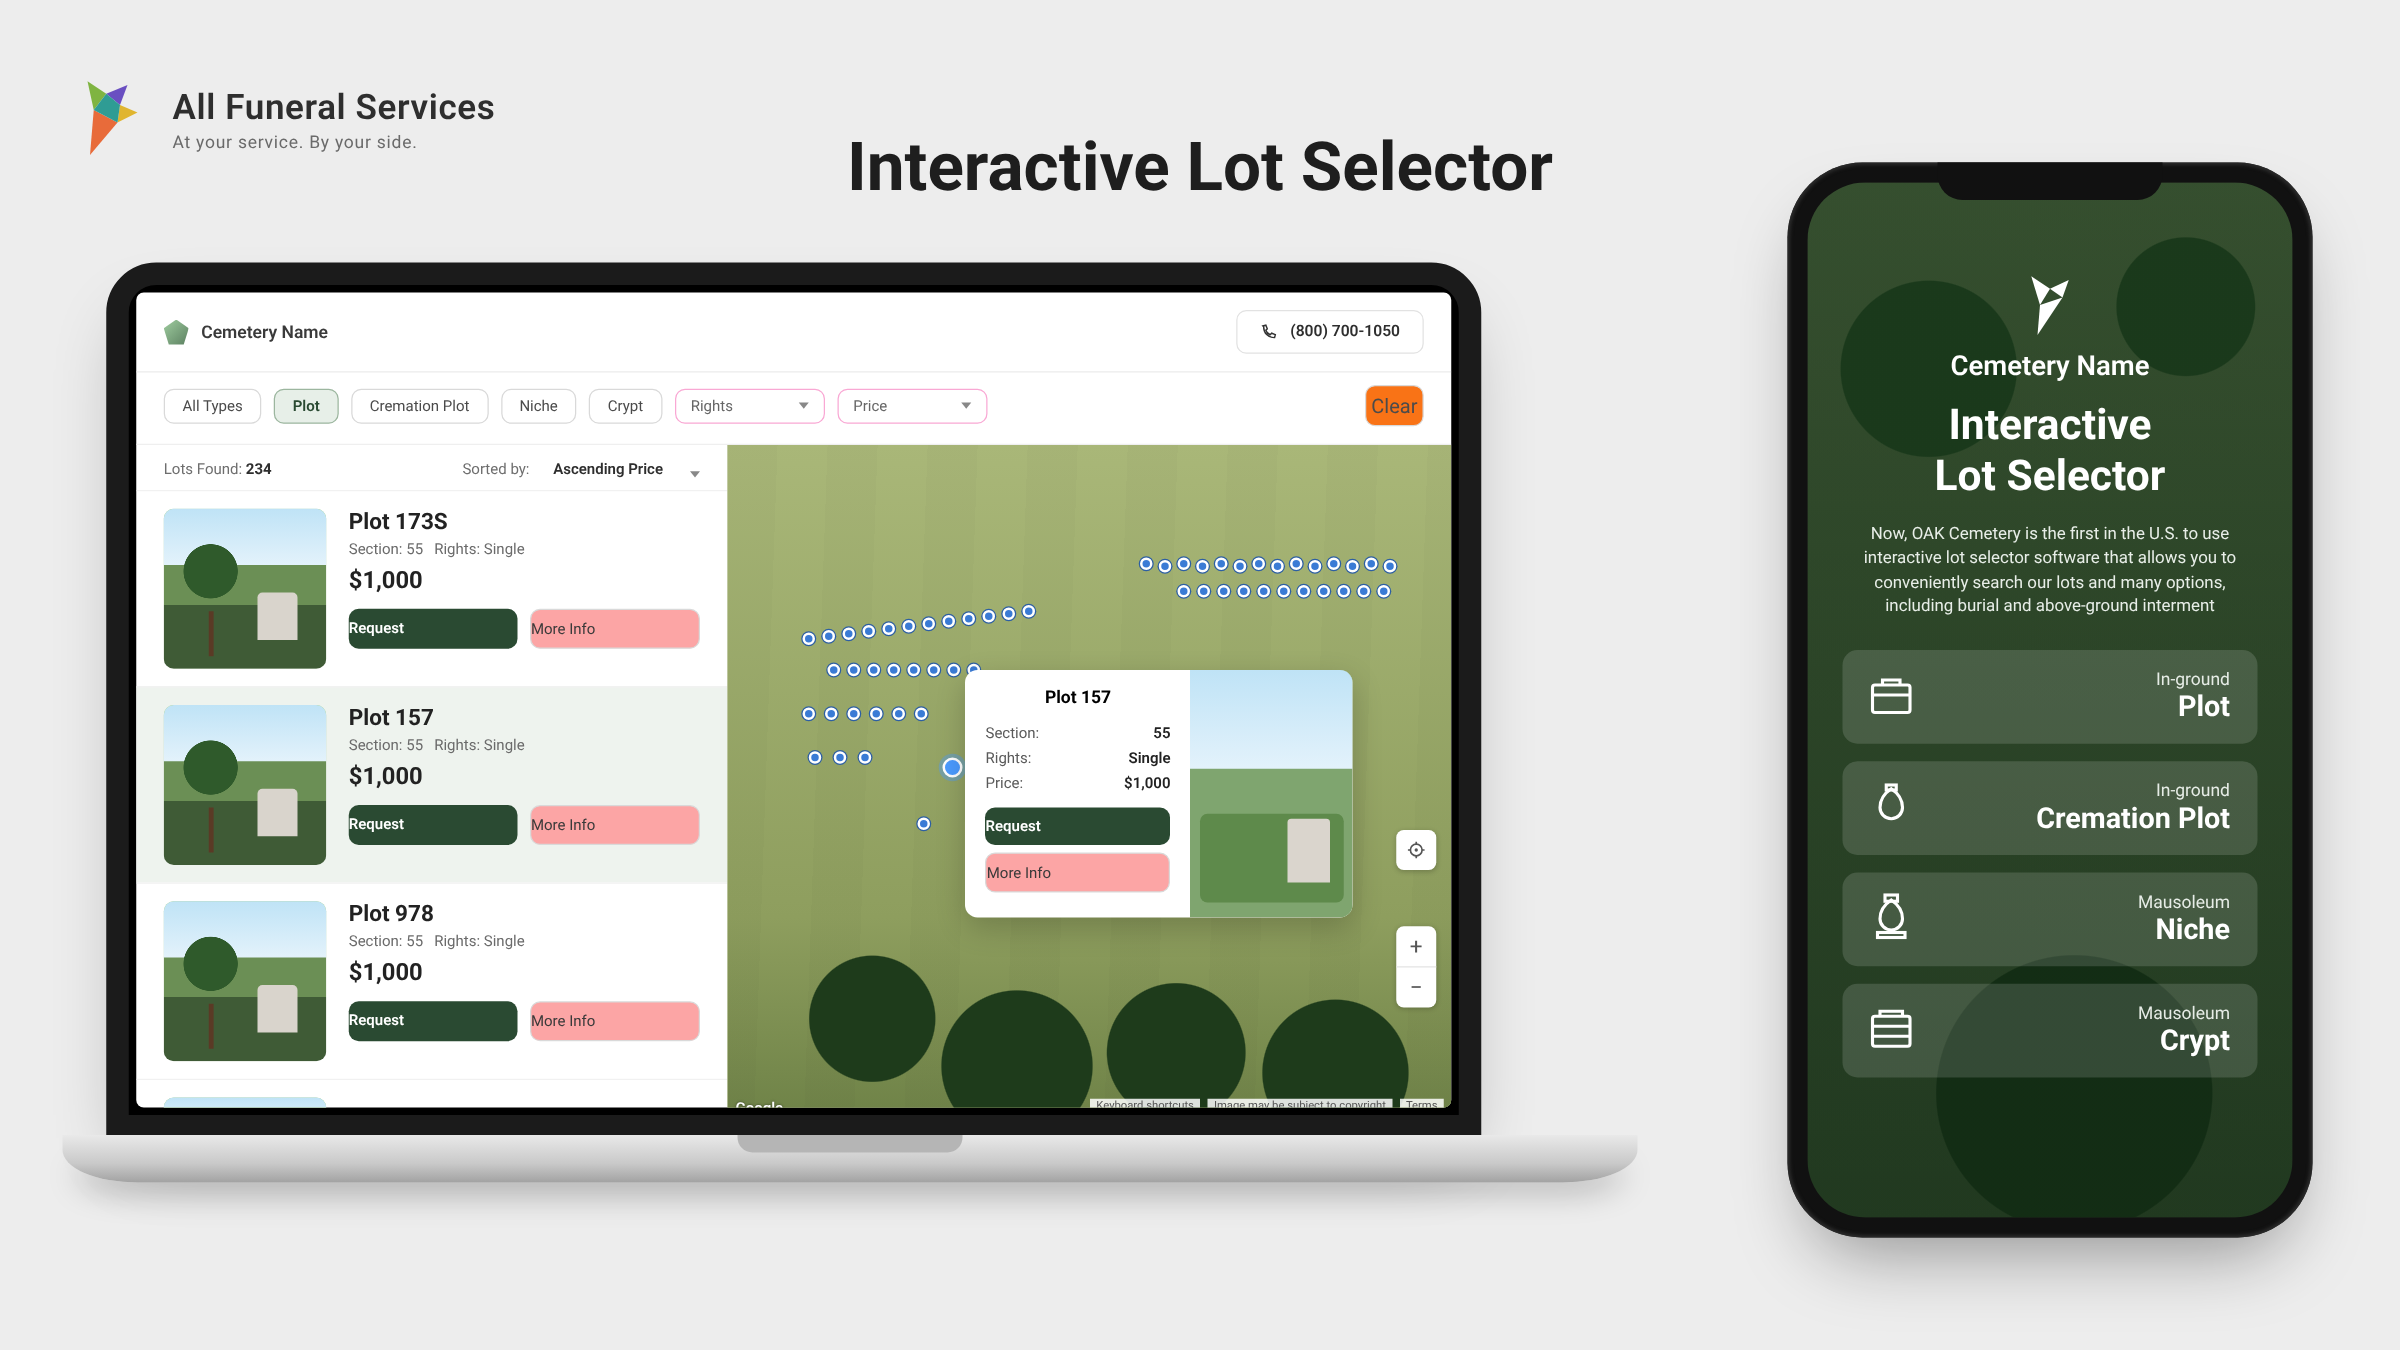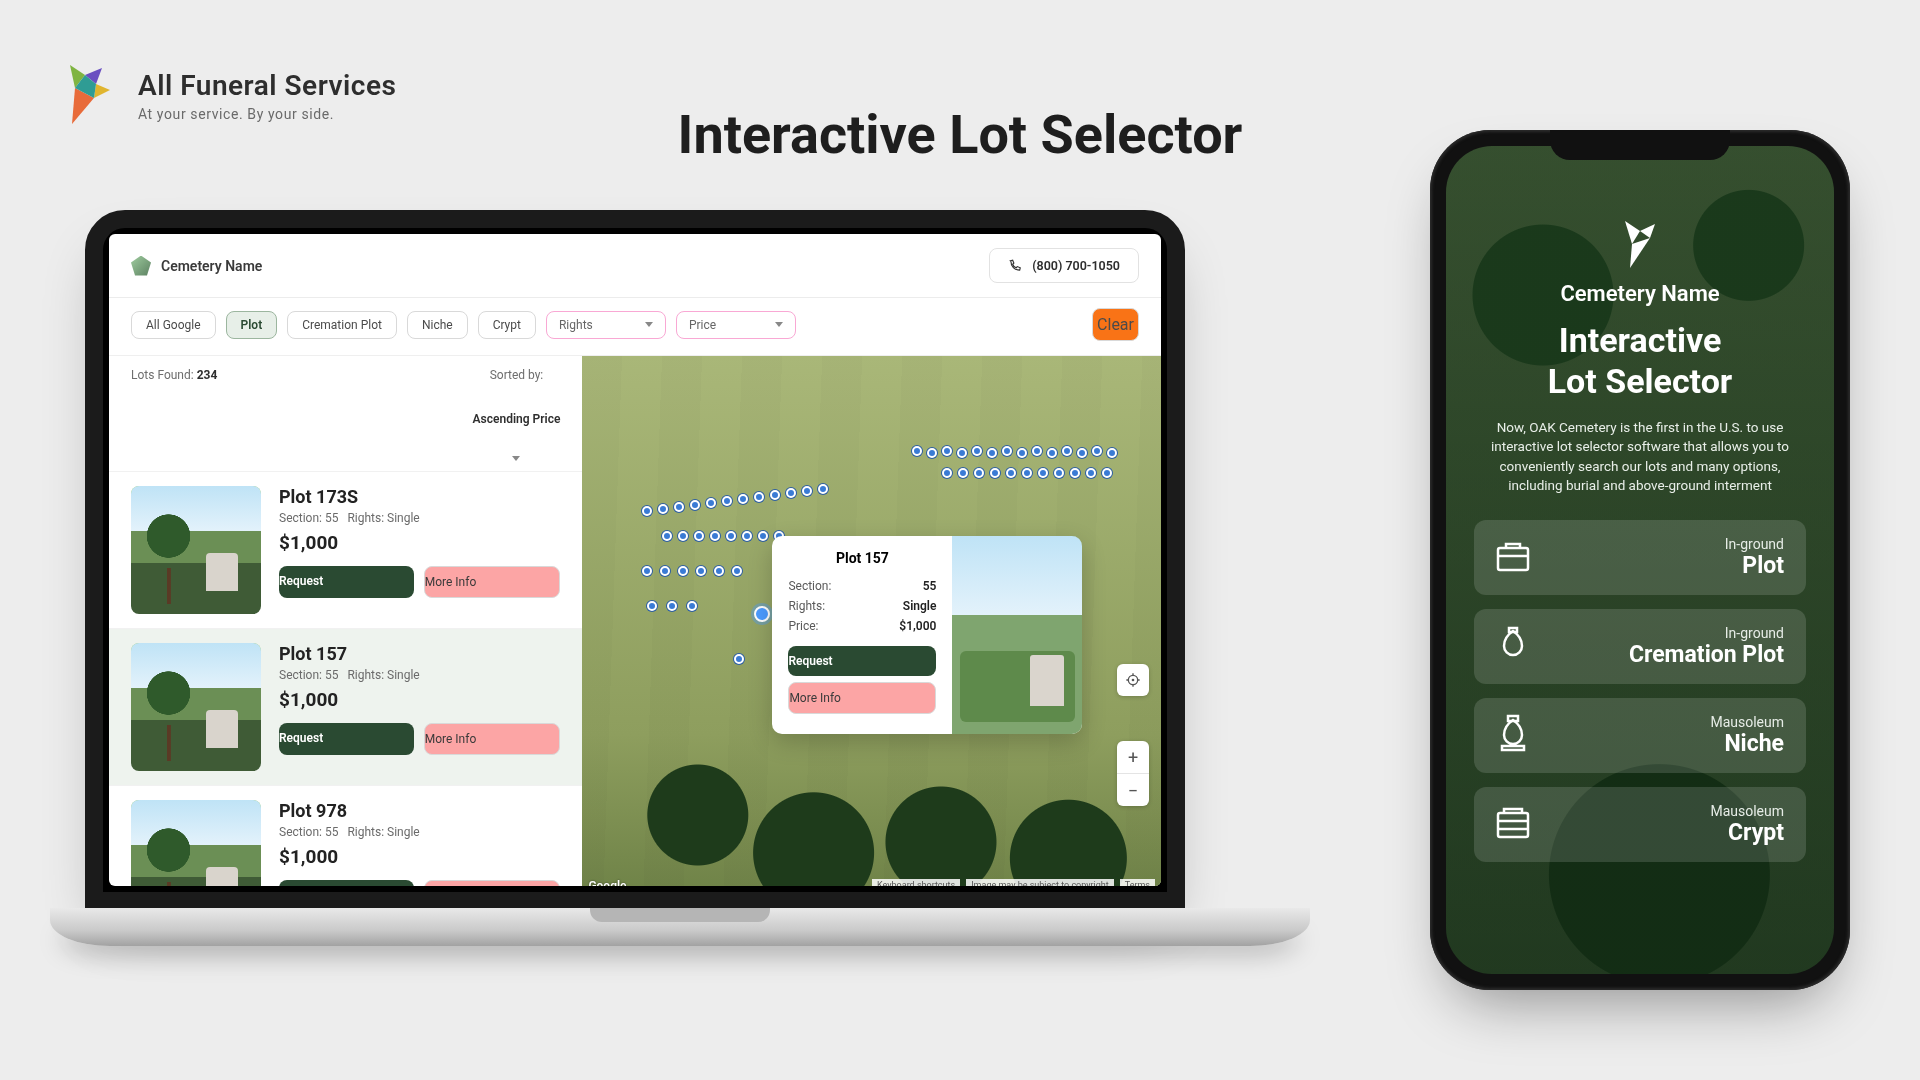--- a/index.html
+++ b/index.html
@@ -31,21 +31,21 @@
 .filter-row { padding: 10px 22px 14px; display:flex; gap:10px; align-items:center; border-bottom:1px solid #efefef; }
 .chip { border:1px solid #d9d9d9; border-radius:8px; padding:6px 14px; font-size:12px; color:#4b4b4b; background:#fff; cursor:pointer; }
 .chip.active { background:#e7efe8; border-color:#9cb69f; color:#2a4a32; font-weight:600; }
 .dd { border:1px solid #f9a8d4; border-radius:8px; padding:6px 12px; font-size:12px; color:#666; min-width:120px; display:flex; justify-content:space-between; align-items:center; gap:18px; cursor:pointer; }
 .clear { border:1px solid #d9d9d9; border-radius:8px; padding:6px 4px; font-size:16px; color:#4b4b4b; cursor:pointer; background:#f97316; margin-left:auto; }
 
 .app-body { display:flex; height: calc(100% - 112px); }
 .list-pane { flex: 0 0 45%; overflow:hidden; padding: 6px 0 0; }
 .list-header { display:flex; justify-content:space-between; padding: 6px 22px 10px; font-size:12px; color:#6e6e6e; }
 .list-header .count-b { font-weight:700; color:#2e2e2e; }
-.sort-dd { display:flex; align-items:center; gap:8px; font-weight:600; color:#2e2e2e; cursor:pointer;flex-direction:column; }
+.sort-dd { display:flex; align-items:flex-end; gap:8px; font-weight:600; color:#2e2e2e; cursor:pointer; }
 
 .card { display:flex; gap:18px; padding:14px 22px; border-top:1px solid #f1f1f1; }
 .card.active { background:#eef3ee; }
 .thumb { width:130px; height:128px; border-radius:8px; background:#7fa56f; background-image: linear-gradient(#9ecf6b 0 35%, #6b8f55 35% 60%, #3f5b36 60% 100%); position:relative; flex-shrink:0; }
 .thumb .sky { position:absolute; inset:0 0 65% 0; background:linear-gradient(#bfe3f6,#e3f2fb); border-radius:8px 8px 0 0;}
 .thumb .tree { position:absolute; left:10%; bottom:8%; width:38%; height:70%; background:radial-gradient(circle at 50% 35%, #2f5a2b 0 45%, transparent 46%), linear-gradient(#5a3a25,#5a3a25); background-size: 100% 70%, 8% 40%; background-position: center top, center bottom; background-repeat:no-repeat; }
 .thumb .stone { position:absolute; right:18%; bottom:18%; width:24%; height:30%; background:#d9d4cc; border-radius:4px 4px 0 0; }
 .card-body { flex:1; }
 .card-title { font-size:18px; font-weight:700; color:#222; margin-bottom:4px; }
 .card-meta { font-size:12px; color:#6b6b6b; margin-bottom:6px; }
@@ -136,21 +136,21 @@
         </div>
         <div class="phone-pill">
           <svg viewBox="0 0 24 24">
               <path fill="none" stroke="#333" stroke-width="2" d="M5 4c0 9 6 15 15 15l1-4-5-2-2 2c-3-1-5-3-6-6l2-2-2-5-4 1z"></path>
             </svg>
           <span>(800) 700-1050</span>
         </div>
       </div>
 
       <div class="filter-row">
-        <span class="chip">All Google</span>
+        <span class="chip">All Types</span>
           <span class="chip active">Plot</span>
           <span class="chip">Cremation Plot</span>
           <span class="chip">Niche</span>
           <span class="chip">Crypt</span>
         <span class="dd">
             <span>Rights</span>
             <span class="chev"></span>
           </span>
         <span class="dd">
             <span>Price</span>

